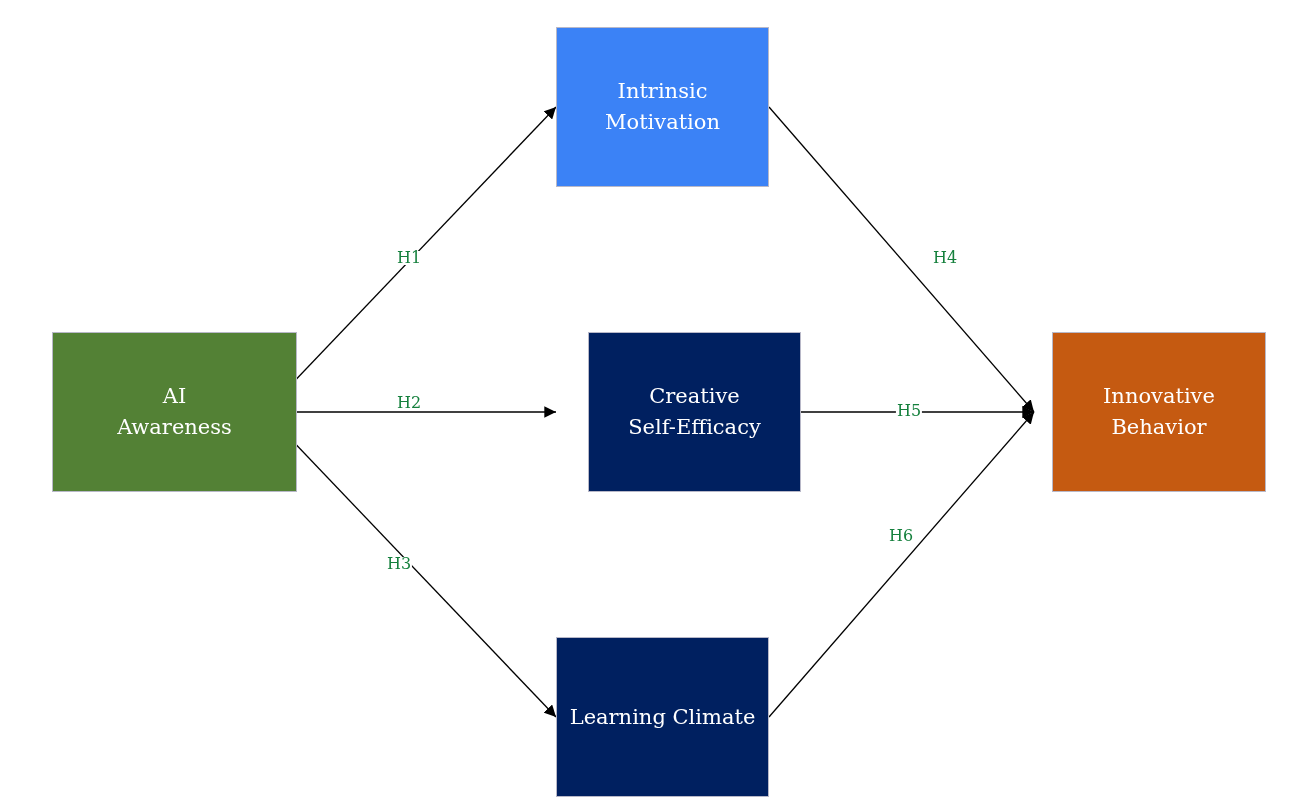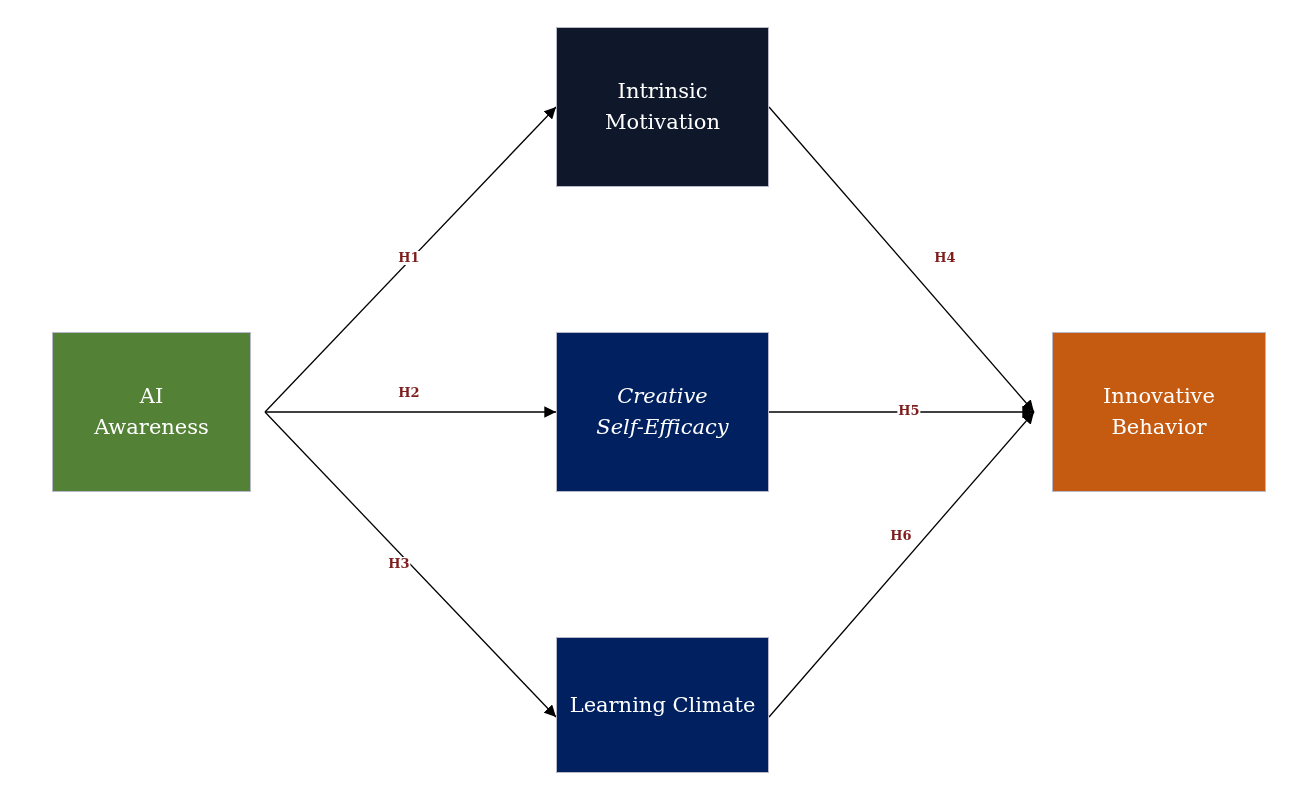--- a/index.html
+++ b/index.html
@@ -1,57 +1,57 @@
 <!DOCTYPE html>
 <html><head>
   <meta charset="utf-8">
   <style>
     html, body { margin: 0; padding: 0; background: #ffffff; }
     body { width: 1297px; height: 803px; position: relative; overflow: hidden; font-family: "DejaVu Serif", "Liberation Serif", serif; }
     svg.edges { position: absolute; left: 0; top: 0; width: 1297px; height: 803px; }
     .node { position: absolute; box-sizing: border-box; border: 1px solid #b8b8c8; display: flex; align-items: center; justify-content: center; text-align: center; color: #ffffff; font-size: 21px; line-height: 31px; white-space: pre-line; }
-    .edge-label { position: absolute; font-size: 13px; color: #7f1d1d; background: #fff; padding: 0 1px; line-height: 14px; transform: translate(-50%, -50%); font-weight: bold; }
+    .edge-label { position: absolute; font-size: 16px; color: #15803d; background: #fff; padding: 0 1px; line-height: 14px; transform: translate(-50%, -50%); }
   </style>
 </head>
 <body>
 
 <svg class="edges" xmlns="http://www.w3.org/2000/svg">
   <defs>
     <marker id="arrow" viewBox="0 0 10 10" refX="10" refY="5" markerWidth="9" markerHeight="9" orient="auto-start-reverse">
       <path d="M0,0 L10,5 L0,10 z" fill="#000"></path>
     </marker>
   </defs>
   <g id="edge-group">
       <line x1="265" y1="412" x2="556" y2="107" stroke="#000" stroke-width="1.3" marker-end="url(#arrow)"></line>
       <line x1="265" y1="412" x2="556" y2="412" stroke="#000" stroke-width="1.3" marker-end="url(#arrow)"></line>
       <line x1="265" y1="412" x2="556" y2="717" stroke="#000" stroke-width="1.3" marker-end="url(#arrow)"></line>
       <line x1="769" y1="107" x2="1034" y2="412" stroke="#000" stroke-width="1.3" marker-end="url(#arrow)"></line>
       <line x1="769" y1="412" x2="1034" y2="412" stroke="#000" stroke-width="1.3" marker-end="url(#arrow)"></line>
       <line x1="769" y1="717" x2="1034" y2="412" stroke="#000" stroke-width="1.3" marker-end="url(#arrow)"></line>
     </g>
 </svg>
 
-<div class="node" id="node-ai" style="left: 52px; top: 332px; width: 199px; height: 160px; background: rgb(83, 129, 53); text-align: center;">
+<div class="node" id="node-ai" style="left: 52px; top: 332px; width: 245px; height: 160px; background: rgb(83, 129, 53); text-align: center;">
   <span>AI
 Awareness</span>
 </div>
-<div class="node" id="node-im" style="left: 556px; top: 27px; width: 213px; height: 160px; background: #0f172a;">
+<div class="node" id="node-im" style="left: 556px; top: 27px; width: 213px; height: 160px; background: #3b82f6;">
   <span>Intrinsic
 Motivation</span>
 </div>
-<div class="node" id="node-cse" style="left: 556px; top: 332px; width: 213px; height: 160px; background: rgb(0, 32, 96); font-style: italic;">
+<div class="node" id="node-cse" style="left: 588px; top: 332px; width: 213px; height: 160px; background: rgb(0, 32, 96);">
   <span>Creative
 Self-Efficacy</span>
 </div>
-<div class="node" id="node-lc" style="left: 556px; top: 637px; width: 213px; height: 136px; background: rgb(0, 32, 96);">
+<div class="node" id="node-lc" style="left: 556px; top: 637px; width: 213px; height: 160px; background: rgb(0, 32, 96);">
   <span>Learning Climate</span>
 </div>
 <div class="node" id="node-ib" style="left: 1052px; top: 332px; width: 214px; height: 160px; background: rgb(197, 90, 17);">
   <span>Innovative
 Behavior</span>
 </div>
 
 <div class="edge-label" style="left:409px;top:258px;">H1</div>
-<div class="edge-label" style="left:409px;top:393px;">H2</div>
+<div class="edge-label" style="left:409px;top:403px;">H2</div>
 <div class="edge-label" style="left:399px;top:564px;">H3</div>
 <div class="edge-label" style="left:901px;top:258px;margin-left:44px;">H4</div>
 <div class="edge-label" style="left:901px;top:411px;margin-left:8px;">H5</div>
 <div class="edge-label" style="left:901px;top:536px;">H6</div>
 
 </body></html>

